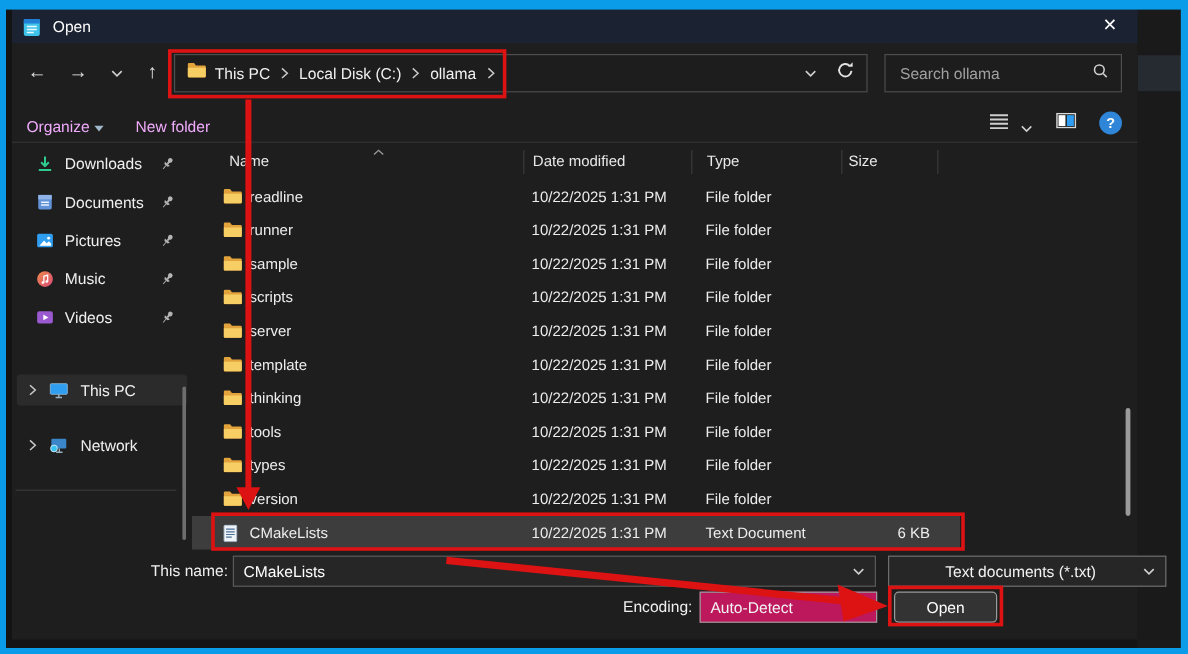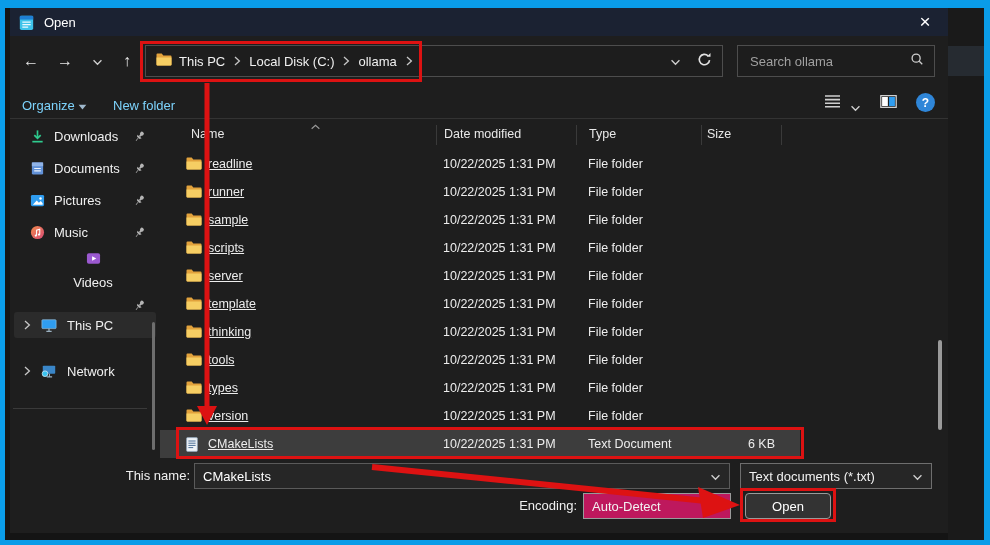--- a/index.html
+++ b/index.html
@@ -25,21 +25,21 @@
   .navglyph{position:absolute;top:44px;width:26px;height:18px;font-size:16px;color:#e6e6e6;text-align:center;line-height:18px;}
   .addressbox{position:absolute;left:135px;top:37px;width:578px;height:32px;border:1px solid #4d4d4d;background:#1d1d1d;display:flex;align-items:center;padding:0 10px;gap:7px;}
   .crumb{font-size:13px;color:#f0f0f0;white-space:nowrap;}
   .csep{display:flex;margin:0 1px;}
   .addr-right{margin-left:auto;display:flex;align-items:center;gap:16px;}
   .searchbox{position:absolute;left:727px;top:37px;width:198px;height:32px;border:1px solid #4d4d4d;background:#1d1d1d;display:flex;align-items:center;padding:0 10px;}
   .searchbox input{flex:1;background:transparent;border:0;outline:none;color:#cfcfcf;font-size:13px;min-width:0;}
   .searchbox input::placeholder{color:#a0a0a0;}
 
   
-  .cmditem{position:absolute;top:87px;height:20px;display:flex;align-items:center;gap:3px;font-size:13px;color:#7dd3fc;}
+  .cmditem{position:absolute;top:87px;height:20px;display:flex;align-items:center;gap:3px;font-size:13px;color:#f0abfc;}
   .cmdline{position:absolute;left:0;top:110px;width:938px;height:1px;background:#333;}
   .helpbtn{position:absolute;left:906px;top:85px;width:19px;height:19px;border-radius:50%;background:var(--help_blue);color:#fff;font-size:12px;font-weight:bold;display:flex;align-items:center;justify-content:center;}
   .icobtn{position:absolute;top:86px;display:flex;align-items:center;}
 
   
   .sidebar{position:absolute;left:0;top:112px;width:150px;height:338px;}
   .side-item{position:absolute;left:4px;width:142px;height:26px;display:flex;align-items:center;padding-left:16px;gap:9px;border-radius:3px;}
   .side-item .lbl{font-size:13px;color:#f0f0f0;}
   .side-item .pin{margin-left:auto;margin-right:10px;display:flex;}
   .tree-item{position:absolute;left:4px;width:142px;height:26px;display:flex;align-items:center;padding-left:9px;gap:10px;border-radius:3px;}
@@ -51,21 +51,21 @@
   
   .lheader{position:absolute;left:150px;top:114px;width:780px;height:26px;font-size:12.5px;color:#e8e8e8;text-align:right;}
   .lheader .h{position:absolute;top:5px;}
   .lheader .vline{position:absolute;top:3px;width:1px;height:20px;background:#3a3a3a;}
   .sortcaret{position:absolute;left:150px;top:-3px;}
   .rows{position:absolute;left:150px;top:142px;width:640px;}
   .row{position:relative;height:28px;}
   .row.selected{background:var(--selection_row);}
   .row .ic{position:absolute;left:26px;top:7px;display:flex;}
   .row .c{position:absolute;top:7px;font-size:12.5px;color:#ededed;white-space:nowrap;}
-  .row .cn{left:48px;text-decoration:underline;}
+  .row .cn{left:48px;}
   .row .cd{left:283px;}
   .row .ct{left:428px;}
   .row .cs{left:490px;width:125px;text-align:right;}
   .list-scroll{position:absolute;left:928px;top:332px;width:4px;height:90px;background:#9a9a9a;border-radius:2px;}
 
   
   .flabel{position:absolute;font-size:13px;color:#f0f0f0;text-align:right;}
   .combo{position:absolute;height:26px;border:1px solid #5a5a5a;background:#262626;display:flex;align-items:center;}
   .combo input{flex:1;background:transparent;border:0;outline:none;color:#fff;font-size:13px;padding-left:8px;min-width:0;}
   .combo .txt{flex:1;font-size:13px;color:#f2f2f2;padding-left:8px;white-space:nowrap;overflow:hidden;}
@@ -273,21 +273,21 @@
               <svg viewBox="0 0 16 16" width="13" height="13">
                 <g fill="#b5b5b5" transform="rotate(40 8 8)">
                   <circle cx="8" cy="3.4" r="2.4"></circle>
                   <rect x="7" y="3.4" width="2" height="4.6"></rect>
                   <path d="M4.6 8 h6.8 l-1.3 2.2 h-4.2z"></path>
                   <rect x="7.55" y="10.2" width="0.9" height="4.6"></rect>
                 </g>
               </svg>
             </span>
           </div>
-          <div class="side-item" style="top: 131px; flex-direction: column;">
+          <div class="side-item" style="top: 131px;">
             <span style="display:flex;">
               <svg viewBox="0 0 16 16" width="15" height="15">
                 <rect x="1" y="2.5" width="14" height="11" rx="2" fill="#9b59d0"></rect>
                 <path d="M6.5 5.5 L11 8 L6.5 10.5z" fill="#fff"></path>
               </svg>
             </span>
             <span class="lbl">Videos</span>
             <span class="pin">
               <svg viewBox="0 0 16 16" width="13" height="13">
                 <g fill="#b5b5b5" transform="rotate(40 8 8)">
@@ -489,21 +489,21 @@
 
     <div class="flabel" style="left:60px;top:460px;width:120px;">This name:</div>
     <div class="combo" style="left:184px;top:455px;width:536px;">
       <input value="CMakeLists" style="">
       <span class="chev">
           <span id="fn-chev"><svg viewBox="0 0 12 8" width="11" height="7">
               <path d="M1.5 1.5 L6 6 L10.5 1.5" fill="none" stroke="#d0d0d0" stroke-width="1.5"></path>
             </svg></span>
         </span>
     </div>
-    <div class="combo" style="left:730px;top:455px;width:192px;border-color:#6e6e6e;">
+    <div class="combo" style="left:730px;top:455px;width:232px;border-color:#6e6e6e;text-align:center;">
       <span class="txt">Text documents (*.txt)</span>
       <span class="chev">
           <span id="ft-chev"><svg viewBox="0 0 12 8" width="11" height="7">
               <path d="M1.5 1.5 L6 6 L10.5 1.5" fill="none" stroke="#d0d0d0" stroke-width="1.5"></path>
             </svg></span>
         </span>
     </div>
 
     <div class="flabel" style="left:447px;top:490px;width:120px;">Encoding:</div>
     <div class="encbox">

